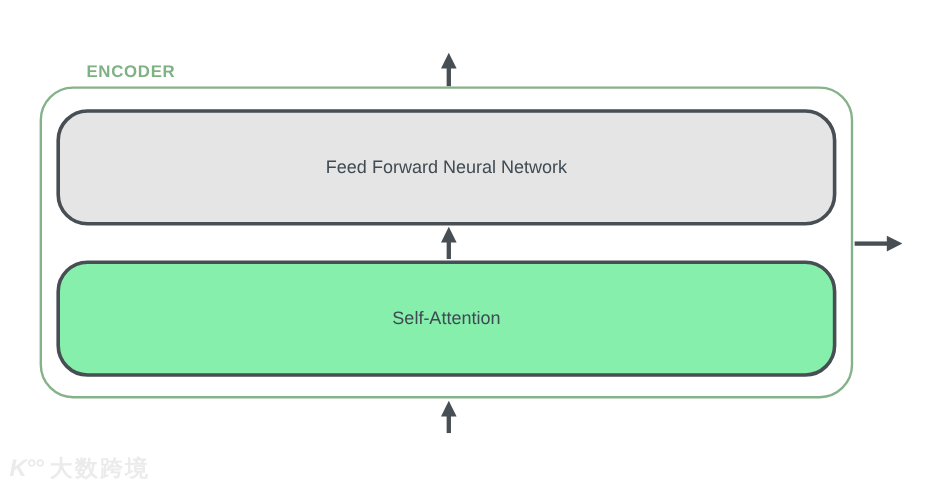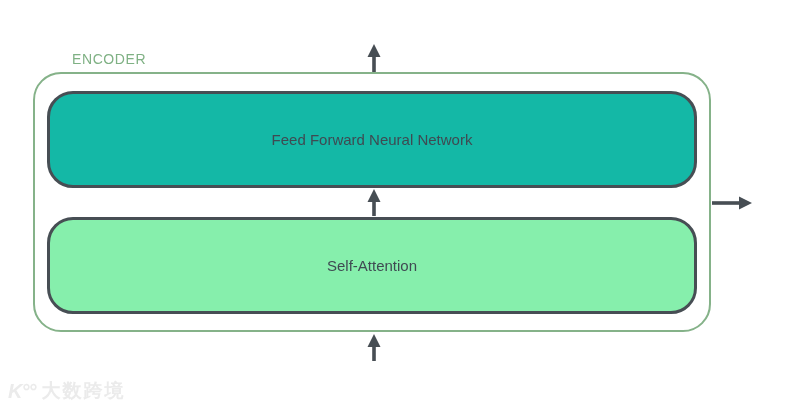--- a/index.html
+++ b/index.html
@@ -13,21 +13,21 @@
     width: 792px;
     height: 411px;
     background: #ffffff;
     overflow: hidden;
   }
   .encoder-label {
     position: absolute;
     left: 72px;
     top: 51px;
     font-size: 14px;
-    font-weight: 400;
+    font-weight: 700;
     letter-spacing: 0.6px;
     color: #7fb184;
     user-select: none;
   }
   .encoder-box {
     position: absolute;
     left: 33px;
     top: 72px;
     width: 674px;
     height: 256px;
@@ -44,21 +44,21 @@
     border-radius: 26px;
     display: flex;
     align-items: center;
     justify-content: center;
     font-size: 15px;
     font-weight: 400;
     color: #3f4a52;
   }
   .block-ffnn {
     top: 91px;
-    background: #14b8a6;
+    background: #e5e5e5;
   }
   .block-attention {
     top: 217px;
     background: #86efac;
   }
   .arrow {
     position: absolute;
     display: block;
   }
   .arrow-top    { left: 366px; top: 44px; }

